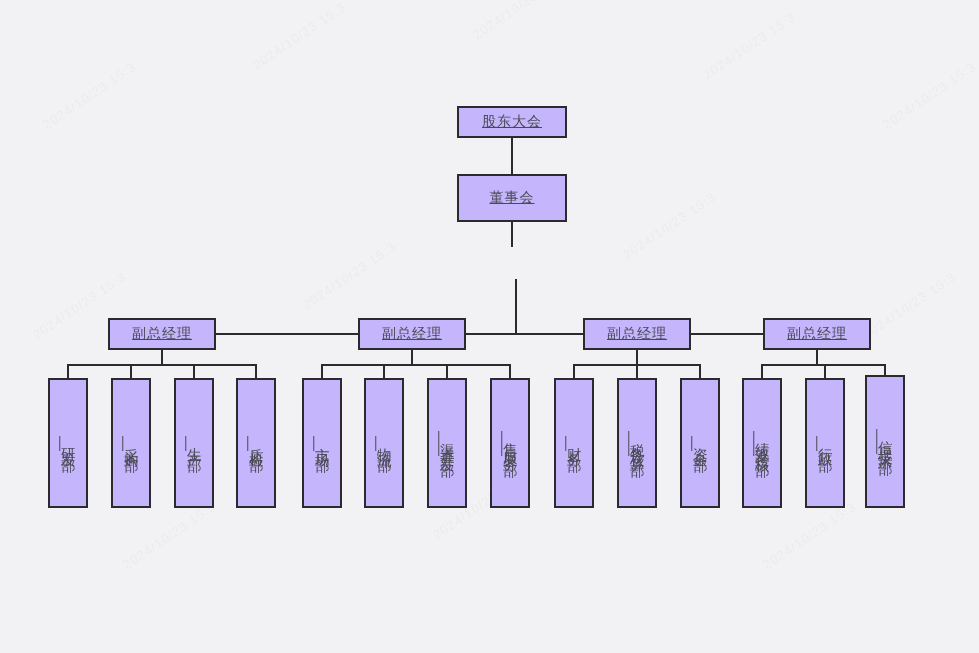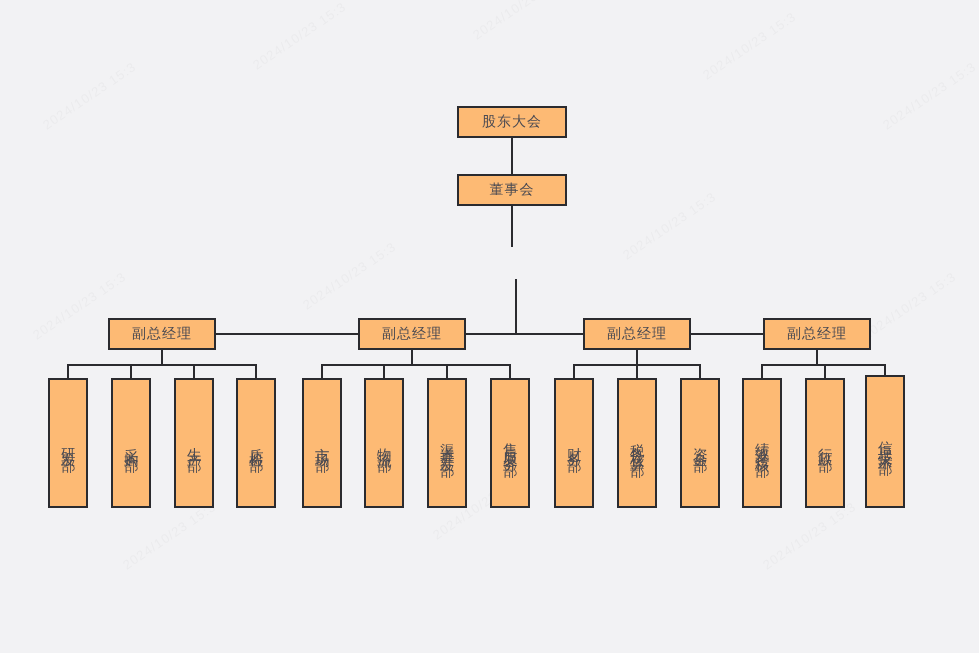--- a/index.html
+++ b/index.html
@@ -31,27 +31,28 @@
     transform-origin: left top;
     white-space: nowrap;
     user-select: none;
     pointer-events: none;
   }
 
   
   .node {
     position: absolute;
     box-sizing: border-box;
-    background: #fdba74;
+    background: #c4b5fd;
     border: 2px solid #2b2b2f;
     display: flex;
     align-items: center;
     justify-content: center;
     color: #4a4a52;
     z-index: 3;
+    text-decoration: underline;
   }
   .node.h {
     font-size: 14px;
     letter-spacing: 1px;
   }
   .node.v {
     font-size: 14.5px;
   }
   .node.v .vtext {
     writing-mode: vertical-rl;
@@ -89,21 +90,21 @@
       <div class="watermark" style="left: 430px; top: 530px;">2024/10/23 15:3</div>
       <div class="watermark" style="left: 760px; top: 560px;">2024/10/23 15:3</div>
     </div>
 
   <div class="node h" style="left:457px; top:106px; width:110px; height:32px;">
     <span>股东大会</span>
   </div>
 
   <div class="line v" style="left:511px; top:138px; height:36px;"></div>
 
-  <div class="node h" style="left:457px; top:174px; width:110px; height:32px;">
+  <div class="node h" style="left:457px; top:174px; width:110px; height:48px;">
     <span>董事会</span>
   </div>
 
   <div class="line v" style="left:511px; top:206px; height:41px;"></div>
 
 
   <div class="line v" style="left:515px; top:279px; height:56px;"></div>
 
   <div class="line h" style="left:161px; top:333px; width:655px;"></div>
 

